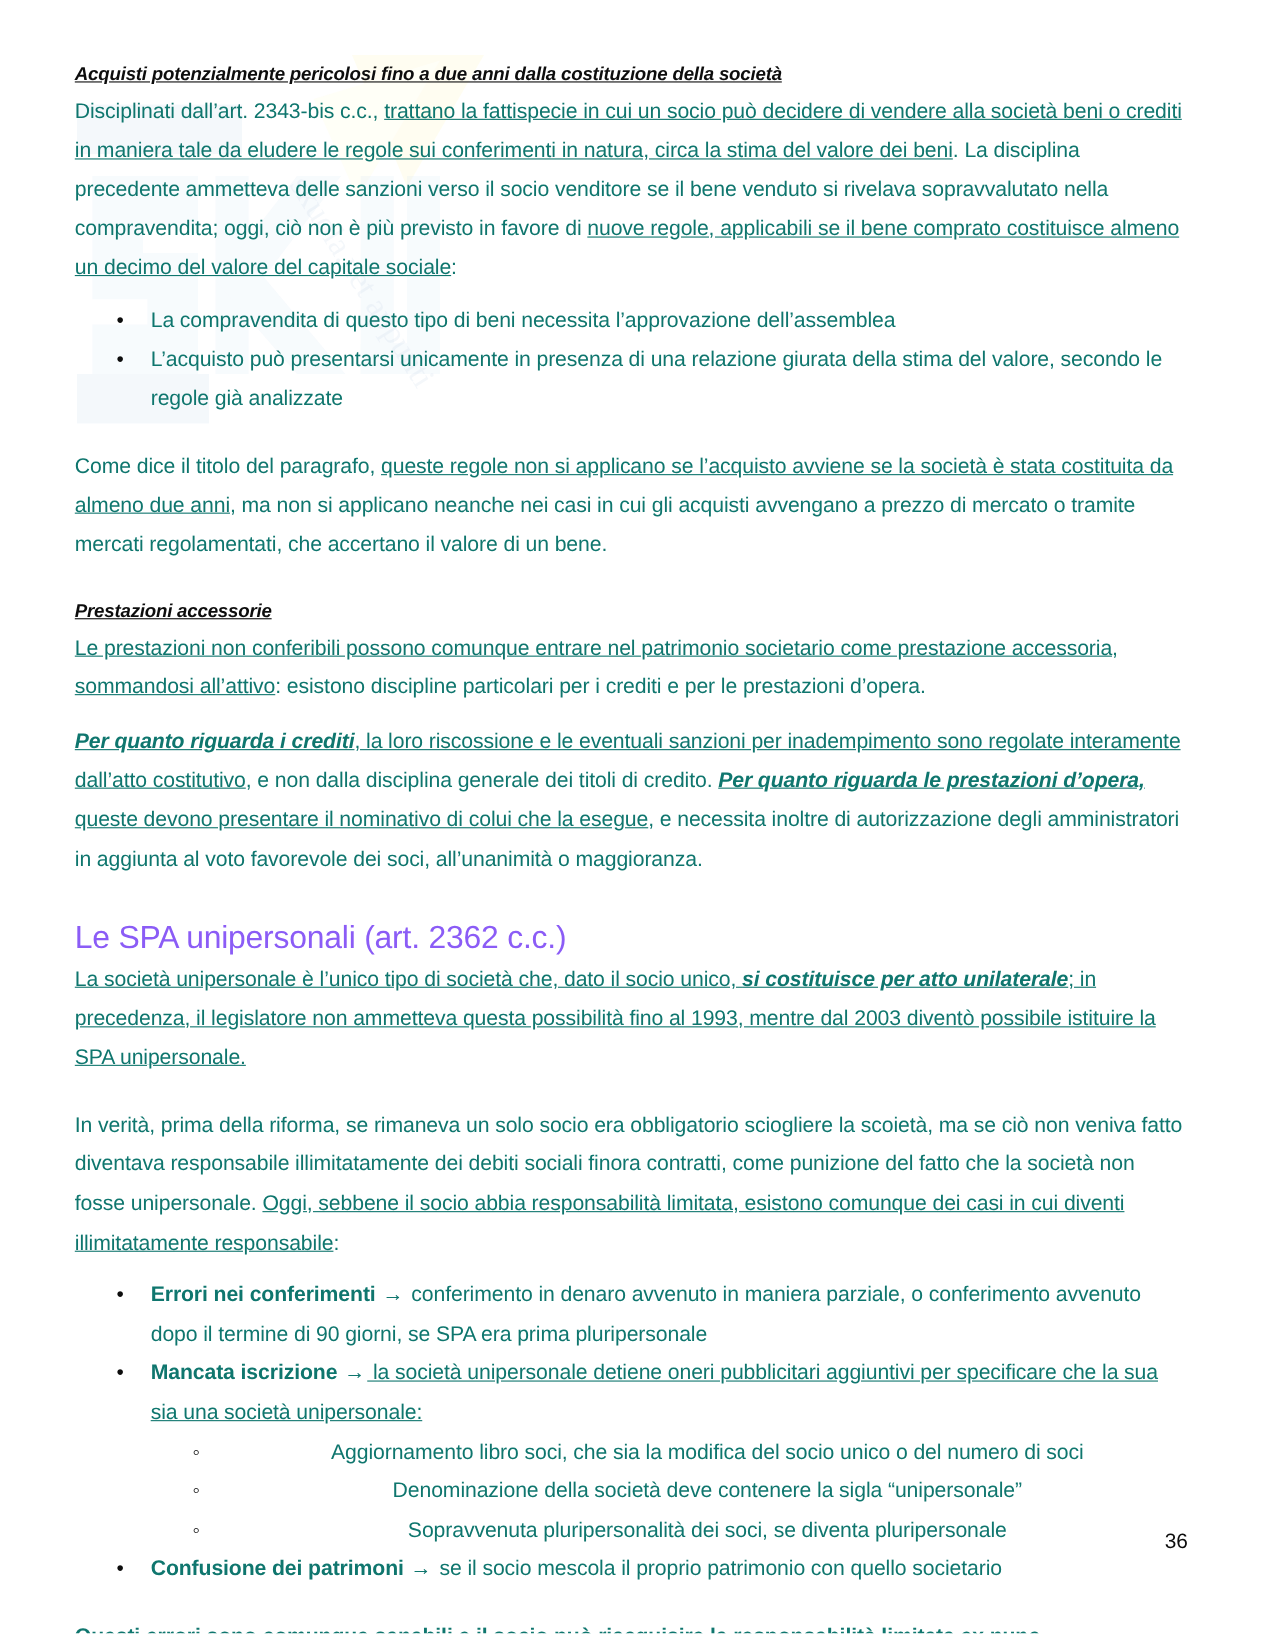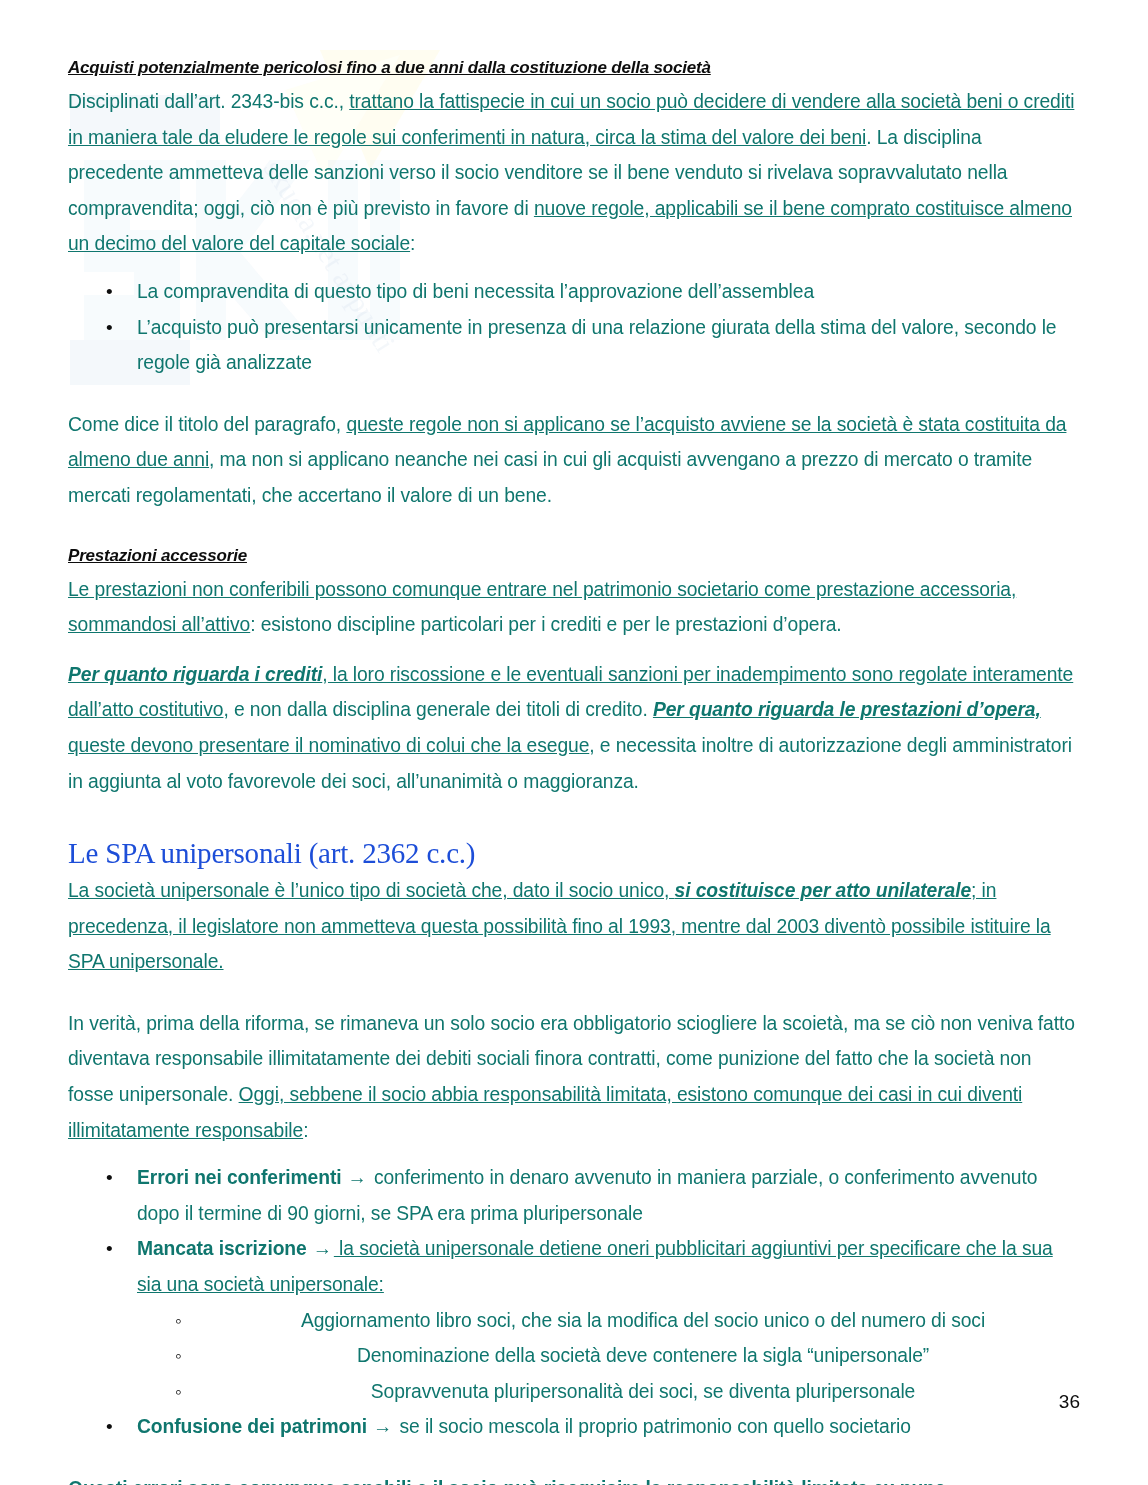--- a/index.html
+++ b/index.html
@@ -60,27 +60,26 @@
     text-decoration: underline;
     font-size: 17px;
     line-height: 32px;
     color: #0d0d0d;
     margin: 0;
     letter-spacing: -0.2px;
   }
 
   
   .bluehead {
-    color: #1d4ed8;
+    color: #8b5cf6;
     font-size: 29px;
     line-height: 40px;
     font-weight: normal;
     margin: 0;
     letter-spacing: -0.2px;
-    font-family: Liberation Serif, serif;
   }
 
   .u { text-decoration: underline; }
   .b { font-weight: bold; }
   .biu { font-weight: bold; font-style: italic; text-decoration: underline; text-align: right; }
   .bu { font-weight: bold; text-decoration: underline; }
 
   
   ul.lvl1 {
     list-style: none;

